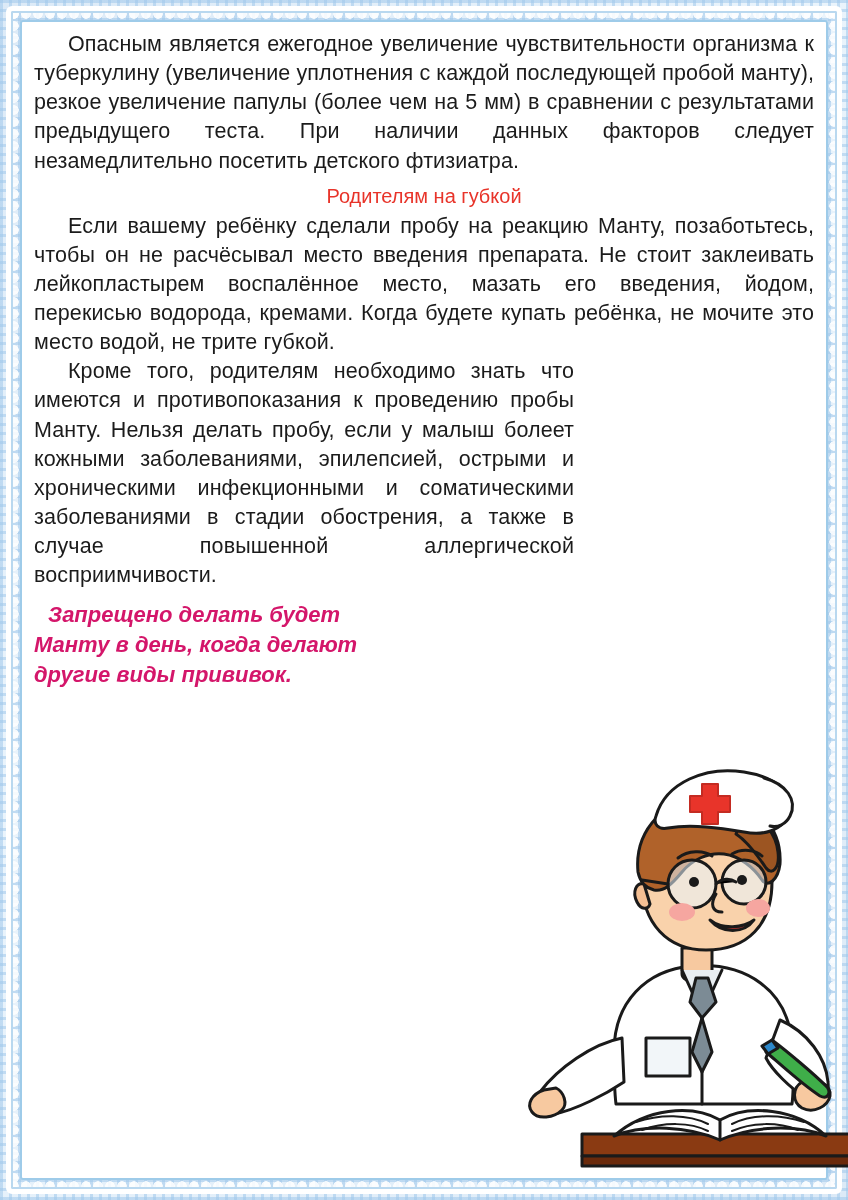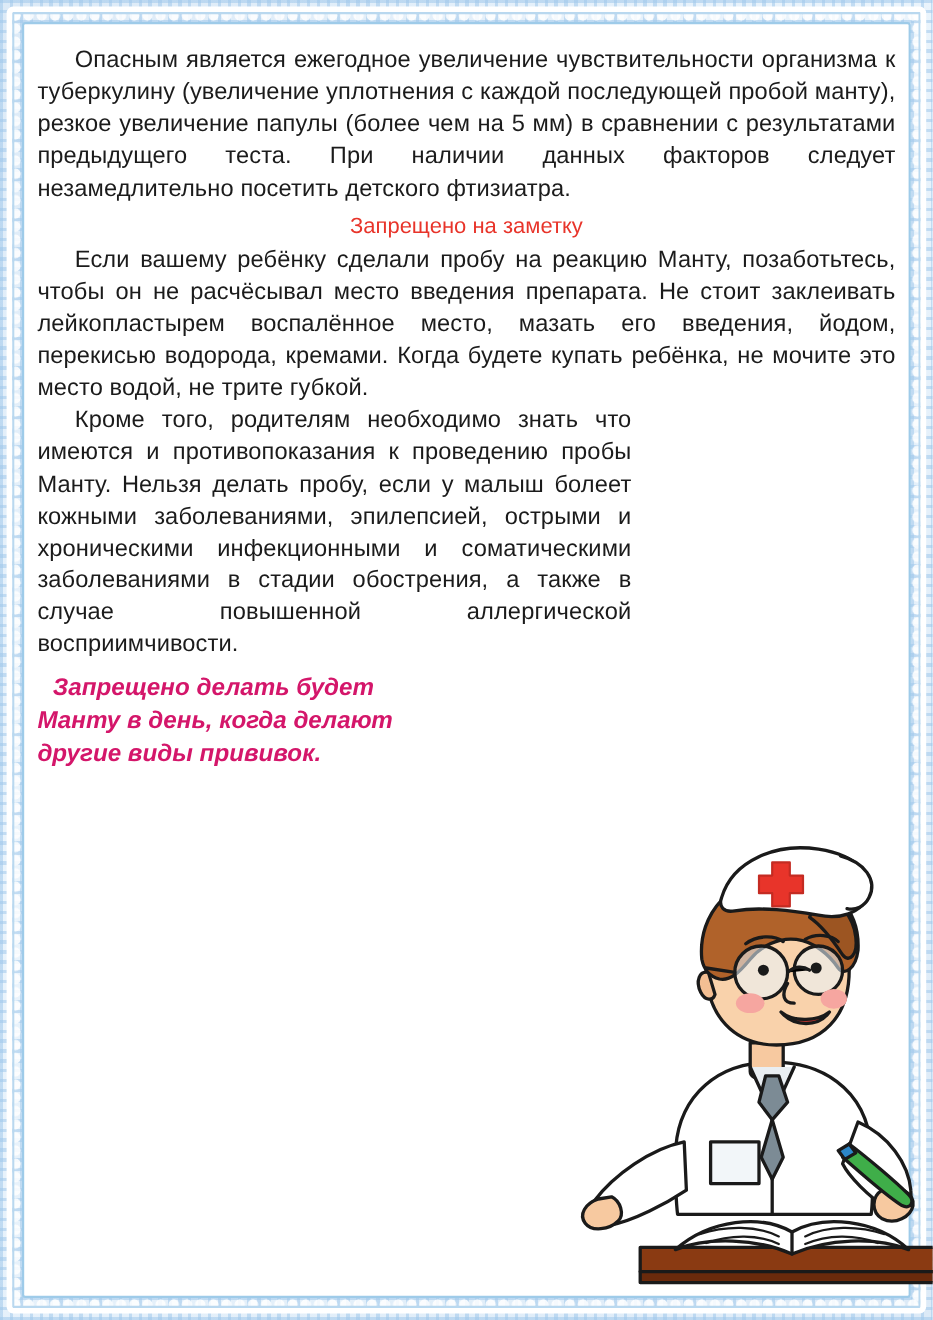--- a/index.html
+++ b/index.html
@@ -68,21 +68,21 @@
   .lace-right {
     top: 8px; bottom: 8px; right: 8px; width: 12px;
     background-image: radial-gradient(circle at 6px 6px, #ffffff 4.5px, rgba(255,255,255,0) 5px);
     background-size: 12px 12px;
   }
 
   
   .content {
     position: absolute;
     left: 34px;
-    top: 40px;
+    top: 30px;
     width: 780px;
     height: 1140px;
     box-sizing: border-box;
   }
 
   p.body-text {
     margin: 0 0 0 0;
     font-size: 21.5px;
     line-height: 1.355;
     color: #1b1b1b;
@@ -143,21 +143,21 @@
   <div class="lace-bottom"></div>
   <div class="lace-left"></div>
   <div class="lace-right"></div>
   <div class="border-scallop"></div>
   <div class="border-inner-line"></div>
 
   <div class="content">
 
     <p class="body-text">Опасным является ежегодное увеличение чувствительности организма к туберкулину (увеличение уплотнения с каждой последующей пробой манту), резкое увеличение папулы (более чем на 5 мм) в сравнении с результатами предыдущего теста. При наличии данных факторов следует незамедлительно посетить детского фтизиатра.</p>
 
-    <h2 class="section-heading">Запрещено на заметку</h2>
+    <h2 class="section-heading">Родителям на губкой</h2>
 
     <p class="body-text">Если вашему ребёнку сделали пробу на реакцию Манту, позаботьтесь, чтобы он не расчёсывал место введения препарата. Не стоит заклеивать лейкопластырем воспалённое место, мазать его введения, йодом, перекисью водорода, кремами. Когда будете купать ребёнка, не мочите это место водой, не трите губкой.</p>
 
 
 
     <div class="flow-wrap">
       <div class="float-shape"></div>
       <p class="body-text">Кроме того, родителям необходимо знать что имеются и противопоказания к проведению пробы Манту. Нельзя делать пробу, если у малыш болеет кожными заболеваниями, эпилепсией, острыми и хроническими инфекционными и соматическими заболеваниями в стадии обострения, а также в случае повышенной аллергической восприимчивости.</p>
     </div>
 

